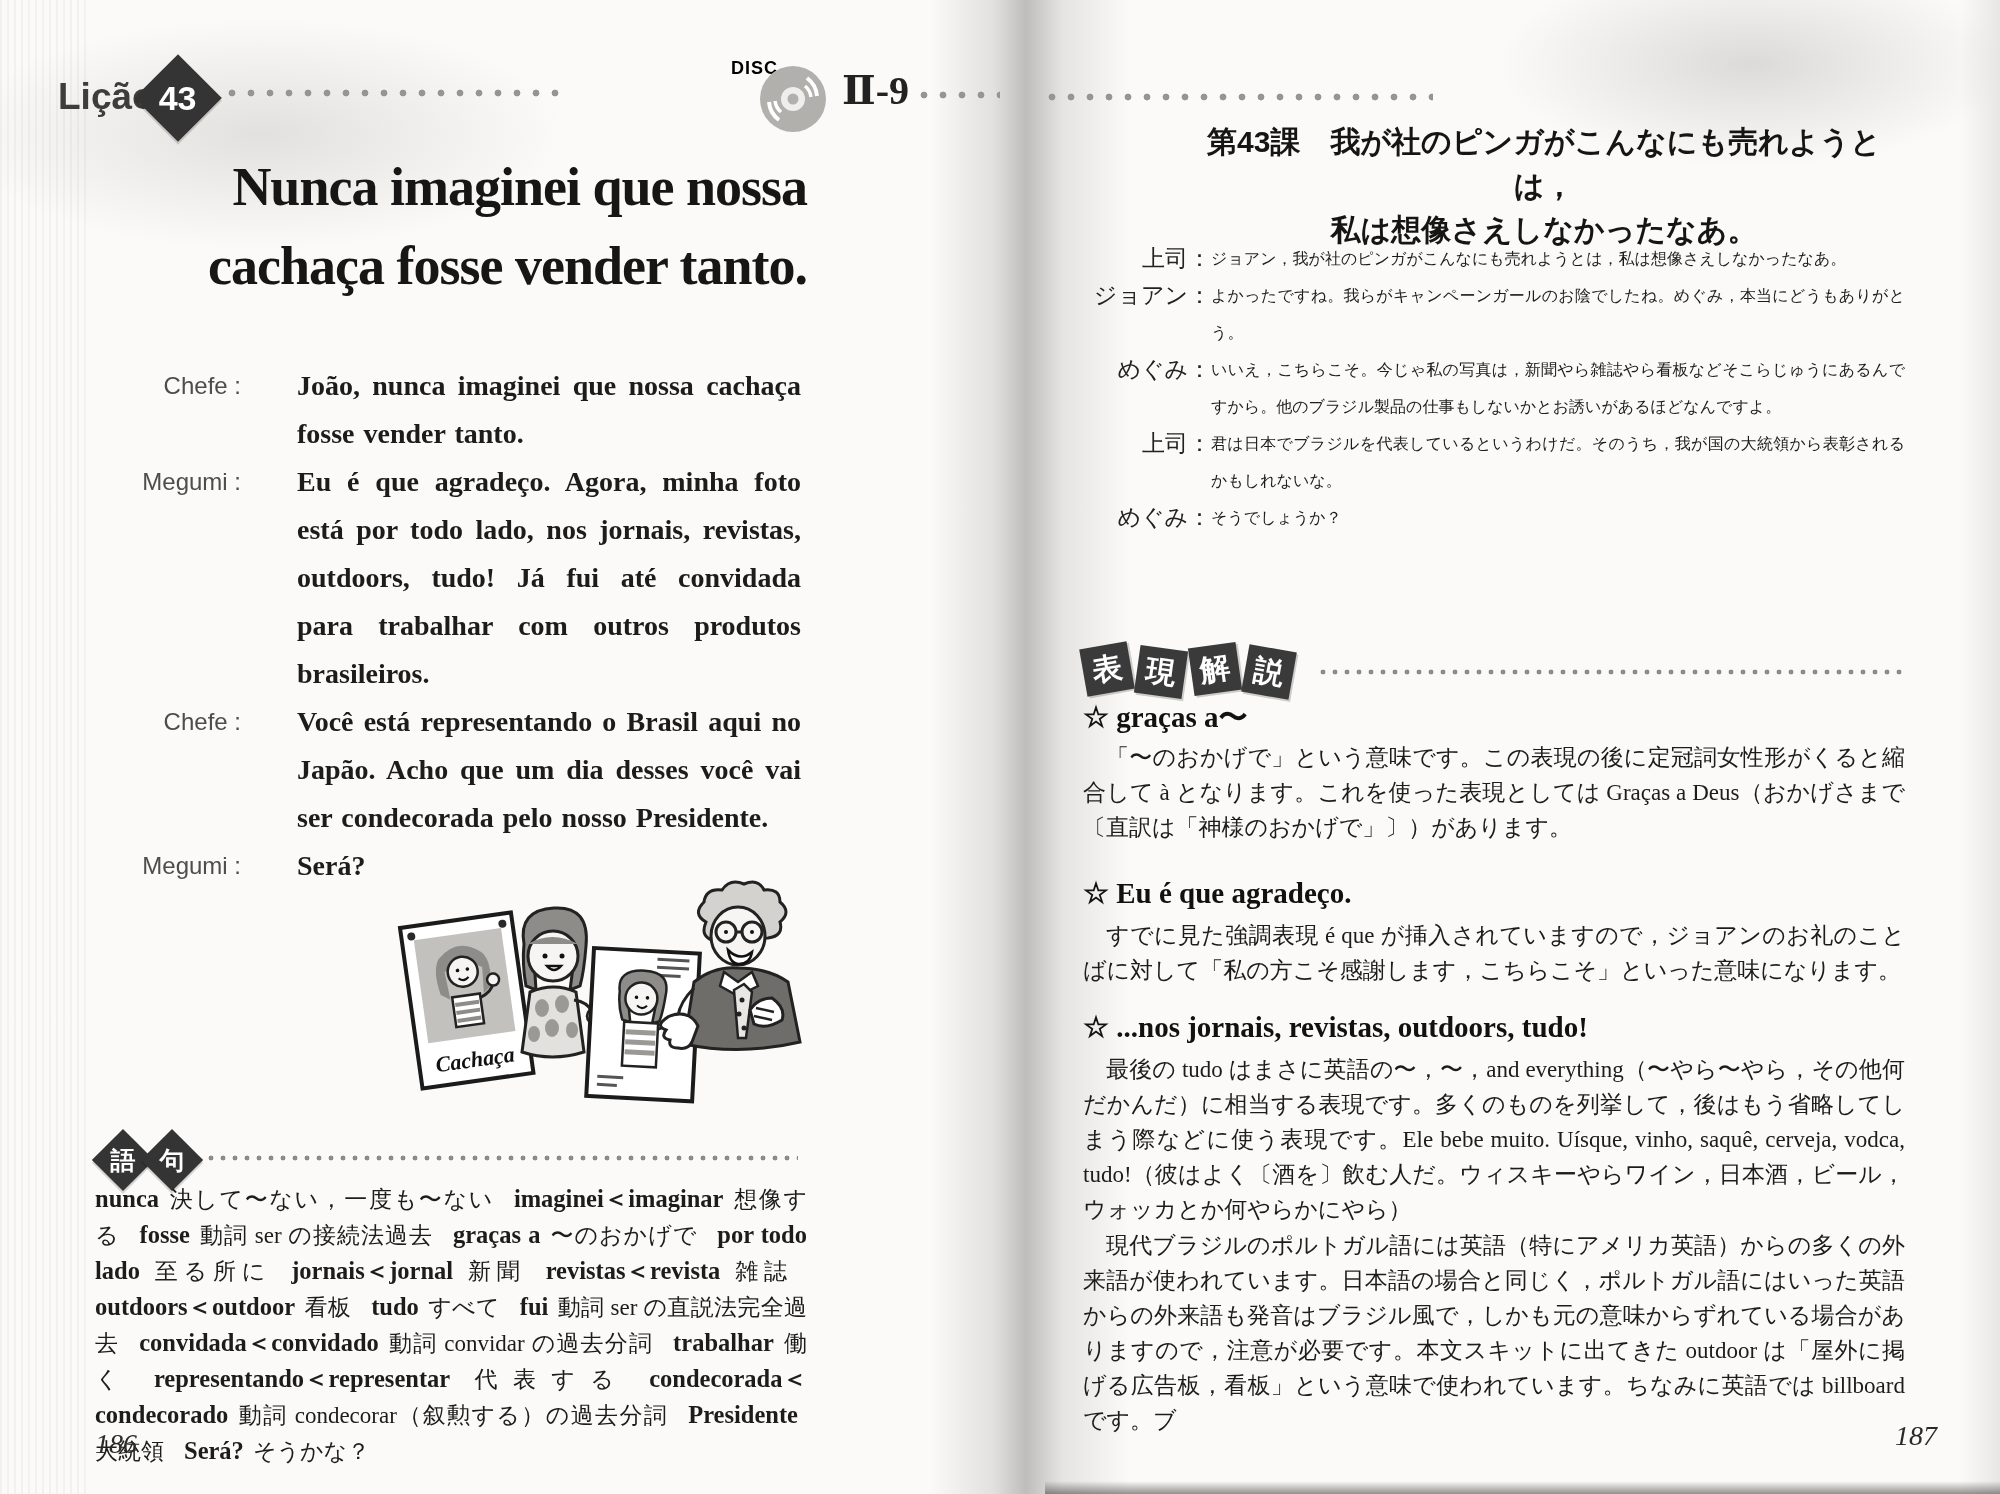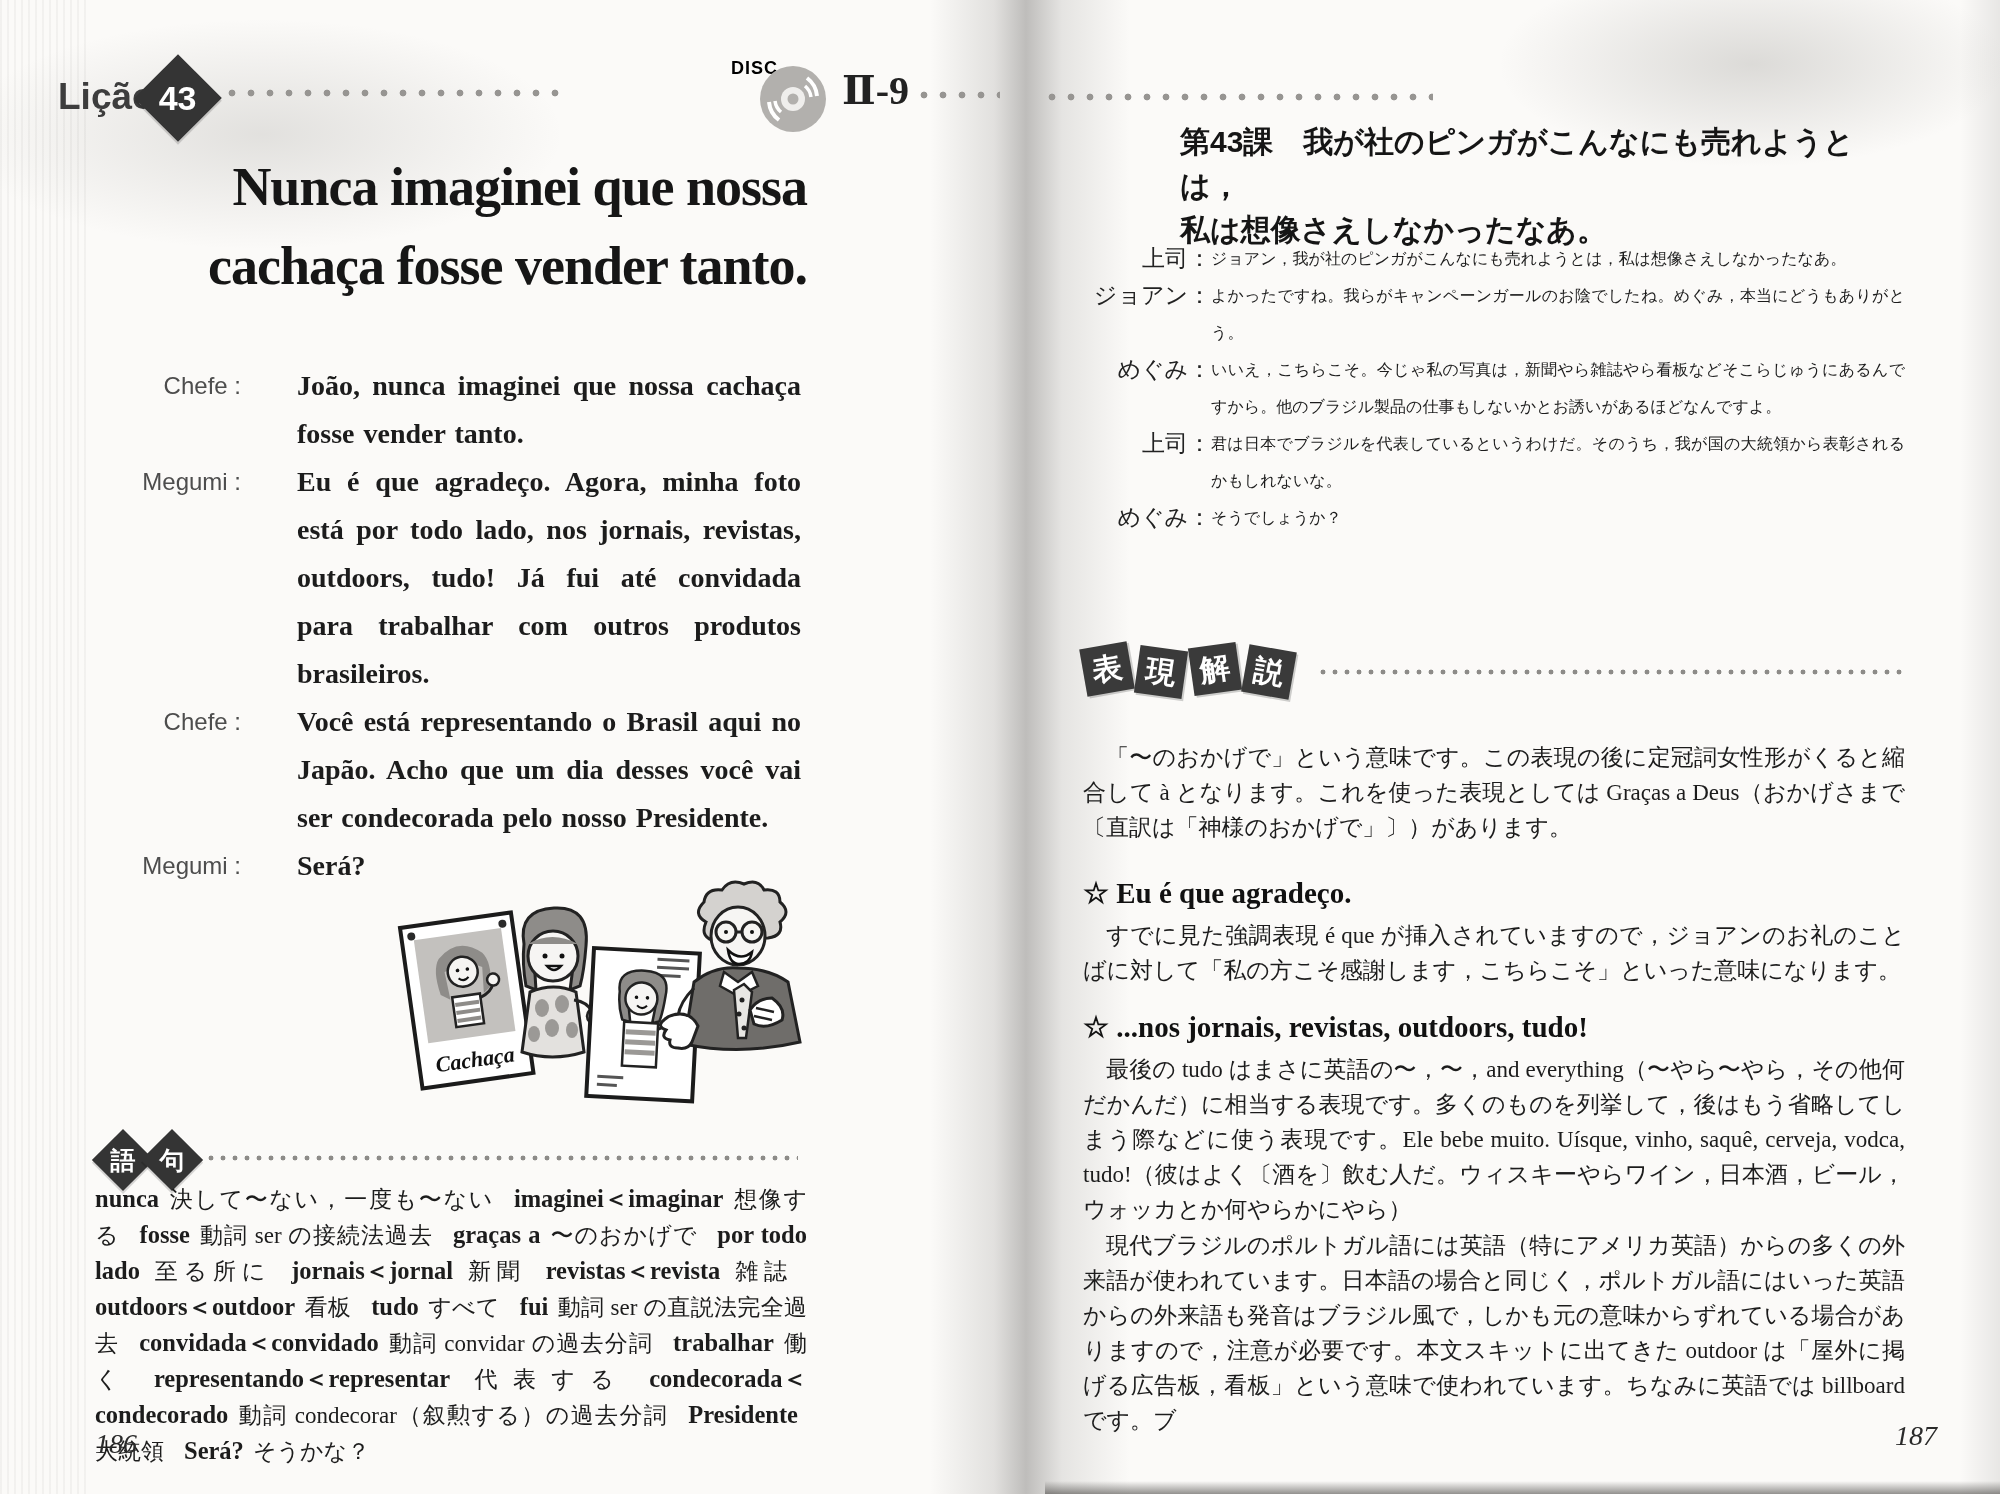--- a/index.html
+++ b/index.html
@@ -36,21 +36,21 @@
   .vh1{left:101px;top:1138px;}
   .vh2{left:150px;top:1138px;}
   .vocab-header-diamond>span{font-size:25px;font-family:serif;}
   .vocab{position:absolute;left:95px;top:1182px;width:712px;margin:0;text-align:justify;line-height:33px;}
   .vt{font-weight:bold;font-size:24.5px;margin-right:9px;}
   .vd{font-size:23px;margin-right:20px;}
   .pagenum{position:absolute;font-style:italic;font-size:28px;color:#2a2a2a;}
   .pn-left{left:95px;top:1428px;}
   .pn-right{left:1862px;top:1420px;margin-left:33px;}
   
-  .jp-header{position:absolute;left:1180px;top:120px;width:728px;text-align:left;font-family:"Liberation Sans","DejaVu Sans",sans-serif;font-weight:bold;font-size:30px;line-height:44px;color:#151515;}
+  .jp-header{position:absolute;left:1180px;top:120px;width:728px;text-align:center;font-family:"Liberation Sans","DejaVu Sans",sans-serif;font-weight:bold;font-size:30px;line-height:44px;color:#151515;}
   .jp-dialogue{position:absolute;left:1083px;top:240px;width:822px;}
   .jdlg-entry{display:flex;}
   .jdlg-speaker{flex:0 0 128px;text-align:right;font-size:23px;line-height:37px;color:#222;white-space:nowrap;}
   .jdlg-text{flex:1;font-size:16px;line-height:37px;text-align:justify;font-family:Liberation Serif, serif;}
   .kaisetsu{position:absolute;left:1083px;top:645px;display:flex;}
   .tile{width:48px;height:48px;background:#3a3a3a;display:flex;align-items:center;justify-content:center;margin-right:6px;box-shadow:2px 2px 0 rgba(0,0,0,0.18);}
   .tile>span{color:#fff;font-family:"Liberation Sans","DejaVu Sans",sans-serif;font-weight:bold;font-size:30px;}
   .t1{transform:rotate(-10deg);}
   .t2{transform:rotate(8deg);margin-top:3px;}
   .t3{transform:rotate(-8deg);}
@@ -234,20 +234,21 @@
       </div>
     <div class="tile t3">
         <span>解</span>
       </div>
     <div class="tile t4">
         <span>説</span>
       </div>
   </div>
   <div class="dots-small" style="left:1320px;top:668px;width:585px;"></div>
 
+  <h2 class="sec-title st1">☆ graças a〜</h2>
   <p class="expl ex1">「〜のおかげで」という意味です。この表現の後に定冠詞女性形がくると縮合して à となります。これを使った表現としては Graças a Deus（おかげさまで〔直訳は「神様のおかげで」〕）があります。</p>
 
   <h2 class="sec-title st2">☆ Eu é que agradeço.</h2>
   <p class="expl ex2">すでに見た強調表現 é que が挿入されていますので，ジョアンのお礼のことばに対して「私の方こそ感謝します，こちらこそ」といった意味になります。</p>
 
   <h2 class="sec-title st3">☆ ...nos jornais, revistas, outdoors, tudo!</h2>
   <p class="expl ex3a">最後の tudo はまさに英語の〜，〜，and everything（〜やら〜やら，その他何だかんだ）に相当する表現です。多くのものを列挙して，後はもう省略してしまう際などに使う表現です。Ele bebe muito. Uísque, vinho, saquê, cerveja, vodca, tudo!（彼はよく〔酒を〕飲む人だ。ウィスキーやらワイン，日本酒，ビール，ウォッカとか何やらかにやら）</p>
   <p class="expl ex3b">現代ブラジルのポルトガル語には英語（特にアメリカ英語）からの多くの外来語が使われています。日本語の場合と同じく，ポルトガル語にはいった英語からの外来語も発音はブラジル風で，しかも元の意味からずれている場合がありますので，注意が必要です。本文スキットに出てきた outdoor は「屋外に掲げる広告板，看板」という意味で使われています。ちなみに英語では billboard です。ブ</p>
 
   <div class="pagenum pn-right">187</div>

